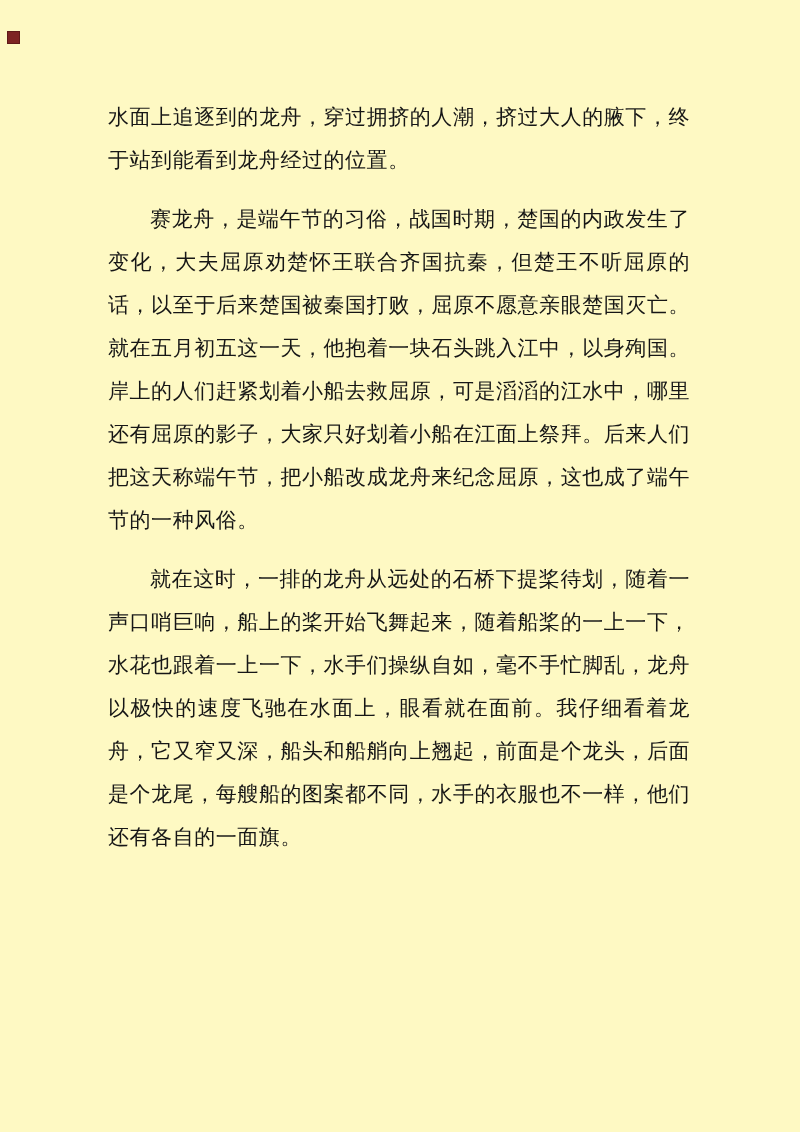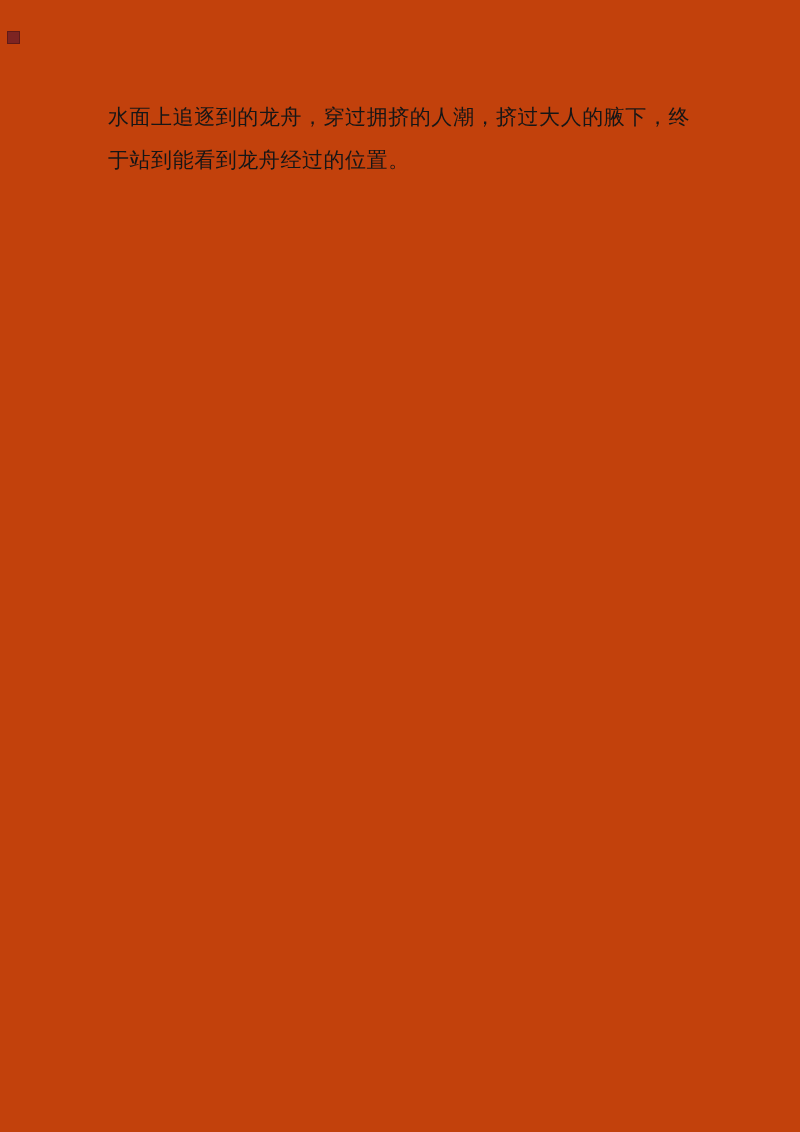--- a/index.html
+++ b/index.html
@@ -4,21 +4,21 @@
 <style>
   html, body {
     margin: 0;
     padding: 0;
     background: #ffffff;
   }
   .page {
     position: relative;
     width: 800px;
     height: 1132px;
-    background: #c2410c;
+    background: #fef9c3;
     overflow: hidden;
     font-family: "Liberation Serif", "DejaVu Serif", serif;
   }
   .corner-mark {
     position: absolute;
     left: 7px;
     top: 31px;
     width: 13px;
     height: 13px;
     background: #7d2422;
@@ -45,14 +45,16 @@
     text-indent: 2em;
   }
 </style>
 </head>
 <body>
 
 <div class="page">
   <div class="corner-mark"></div>
   <div class="doc-body">
     <p>水面上追逐到的龙舟，穿过拥挤的人潮，挤过大人的腋下，终于站到能看到龙舟经过的位置。</p>
+    <p class="indent">赛龙舟，是端午节的习俗，战国时期，楚国的内政发生了变化，大夫屈原劝楚怀王联合齐国抗秦，但楚王不听屈原的话，以至于后来楚国被秦国打败，屈原不愿意亲眼楚国灭亡。就在五月初五这一天，他抱着一块石头跳入江中，以身殉国。岸上的人们赶紧划着小船去救屈原，可是滔滔的江水中，哪里还有屈原的影子，大家只好划着小船在江面上祭拜。后来人们把这天称端午节，把小船改成龙舟来纪念屈原，这也成了端午节的一种风俗。</p>
+    <p class="indent">就在这时，一排的龙舟从远处的石桥下提桨待划，随着一声口哨巨响，船上的桨开始飞舞起来，随着船桨的一上一下，水花也跟着一上一下，水手们操纵自如，毫不手忙脚乱，龙舟以极快的速度飞驰在水面上，眼看就在面前。我仔细看着龙舟，它又窄又深，船头和船艄向上翘起，前面是个龙头，后面是个龙尾，每艘船的图案都不同，水手的衣服也不一样，他们还有各自的一面旗。</p>
   </div>
 </div>
 
 </body></html>

